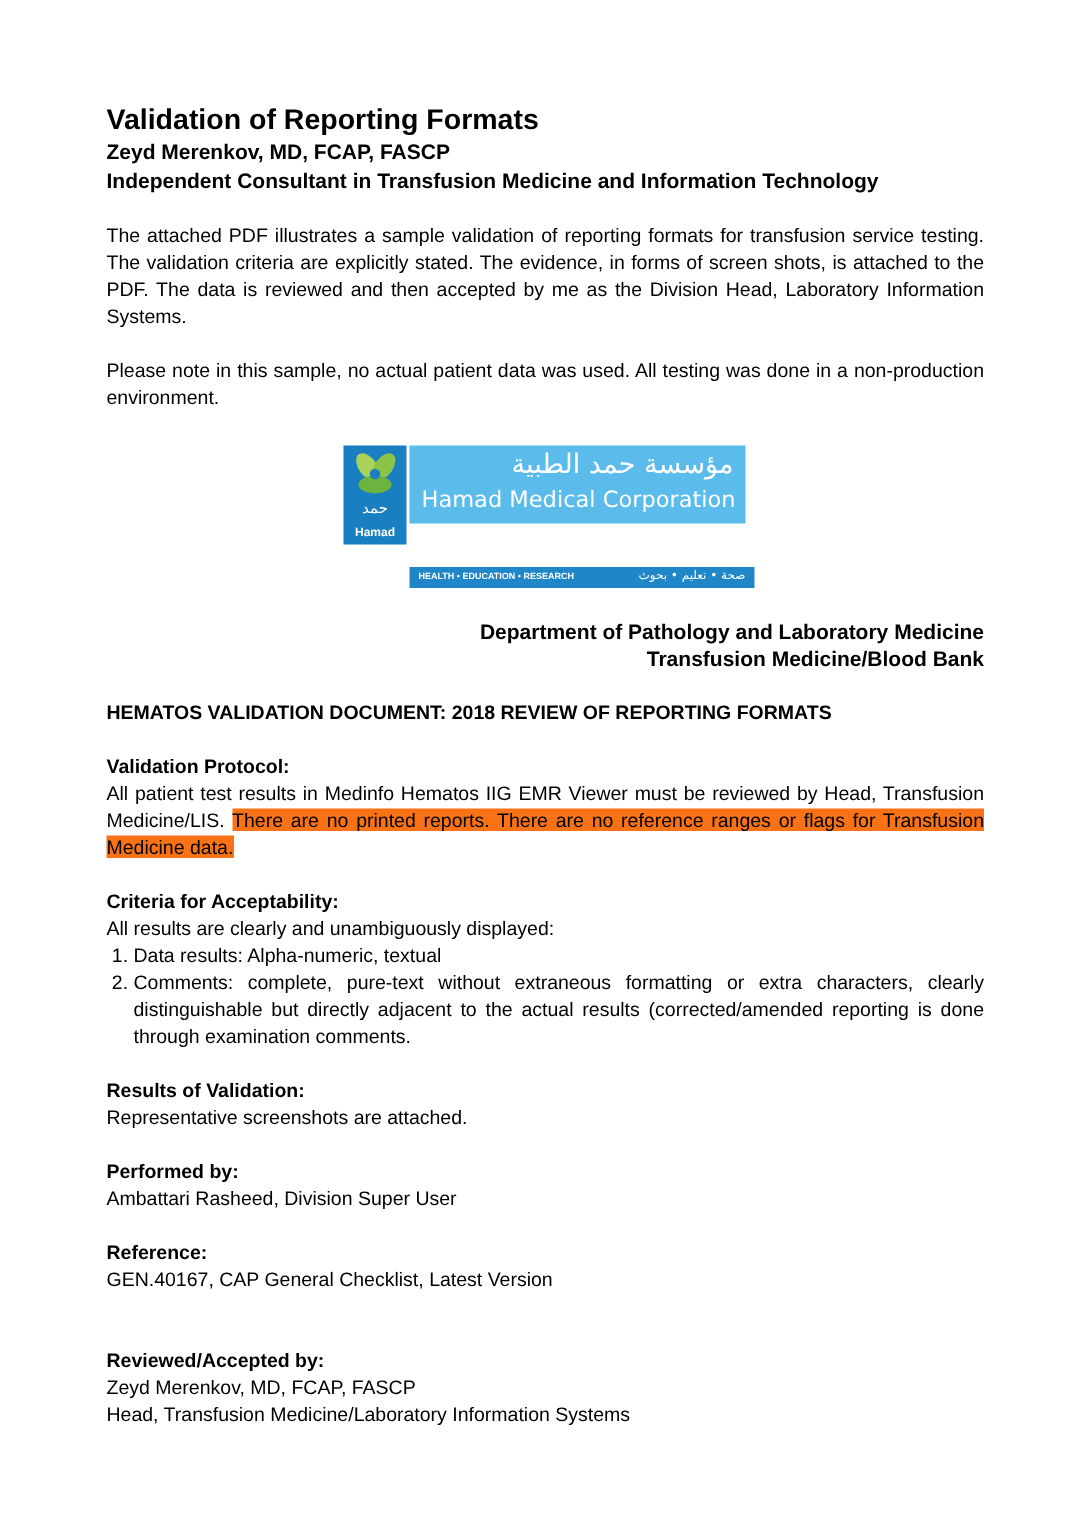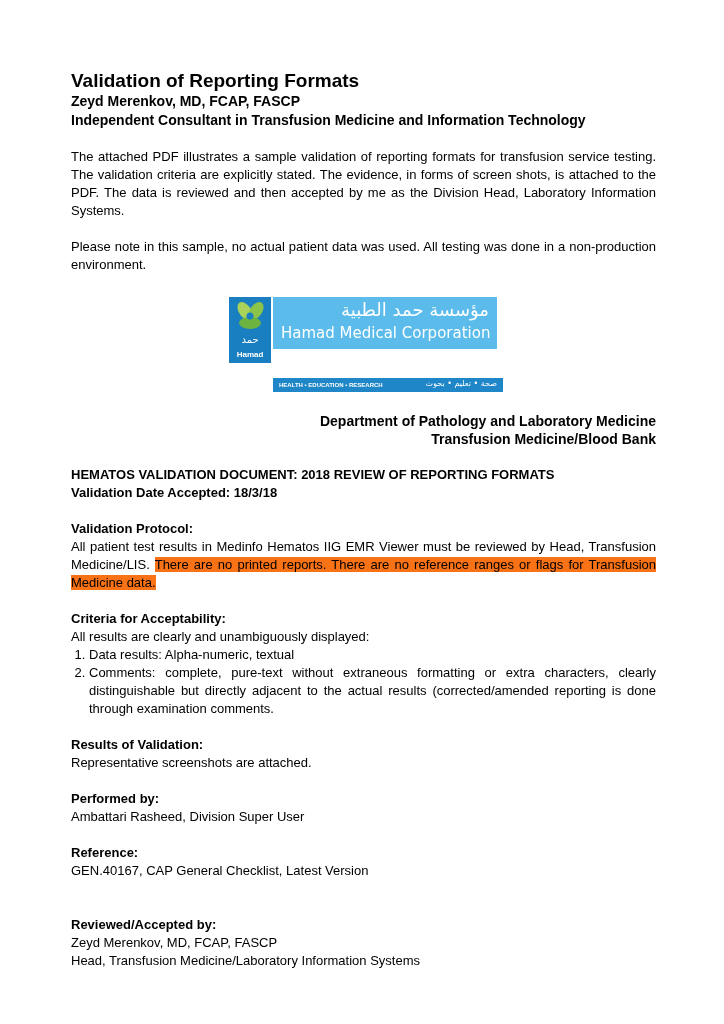--- a/index.html
+++ b/index.html
@@ -46,24 +46,20 @@
   <p class="para">The attached PDF illustrates a sample validation of reporting formats for transfusion service testing.  The validation criteria are explicitly stated.  The evidence, in forms of screen shots, is attached to the PDF.  The data is reviewed and then accepted by me as the Division Head, Laboratory Information Systems.</p>
   <div class="gap"></div>
   <p class="para">Please note in this sample, no actual patient data was used.  All testing was done in a non-production environment.</p>
 
   <div style="height:138px"></div>
 
   <p class="section-head center" style="font-size:14px;line-height:18px">Department of Pathology and Laboratory Medicine</p>
   <p class="section-head center" style="font-size:14px;line-height:18px">Transfusion Medicine/Blood Bank</p>
   <div class="gap"></div>
   <p class="section-head">HEMATOS VALIDATION DOCUMENT:  2018 REVIEW OF REPORTING FORMATS</p>
-  <p class="section-head">
-    <span>Validation Date Accepted:</span>
-    <span>18/3/18</span>
-  </p>
   <div class="gap"></div>
 
   <p class="section-head">Validation Protocol:</p>
   <p class="para"><span>All patient test results in Medinfo Hematos IIG EMR Viewer must be reviewed by Head, Transfusion Medicine/LIS. </span><span class="hl">There are no printed reports.  There are no reference ranges or flags for Transfusion Medicine data.</span></p>
   <div class="gap"></div>
 
   <p class="section-head">Criteria for Acceptability:</p>
   <p class="para">All results are clearly and unambiguously displayed:</p>
   <ol class="crit">
     <li>Data results:  Alpha-numeric, textual</li>

